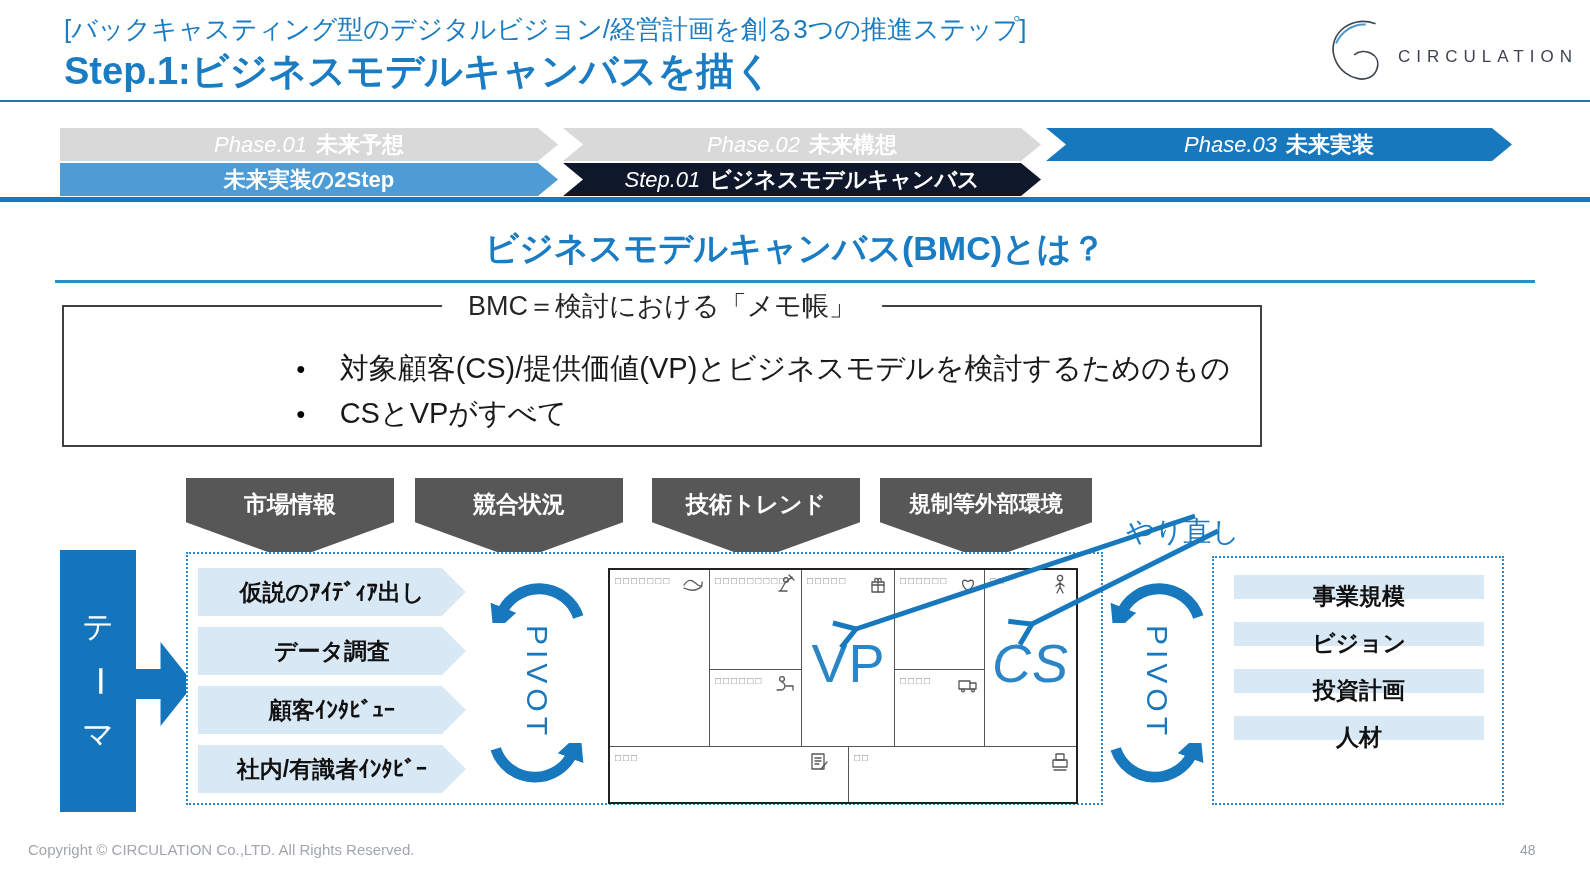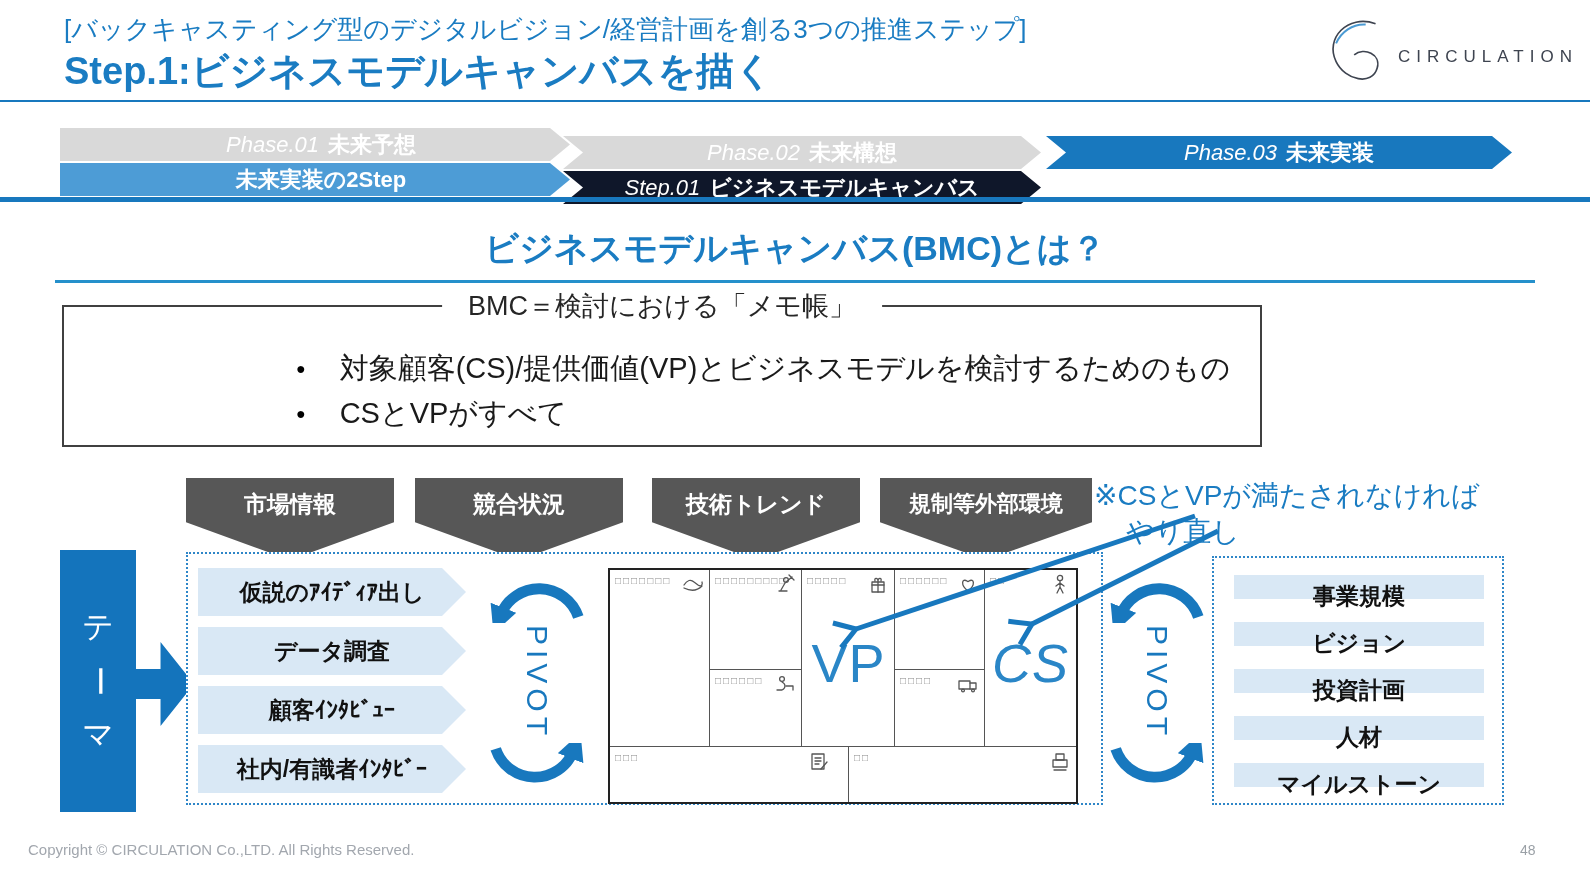--- a/index.html
+++ b/index.html
@@ -6,22 +6,22 @@
   .stage{position:relative;width:1590px;height:890px;background:#ffffff;overflow:hidden;
          font-family:"Liberation Sans","DejaVu Sans",sans-serif;}
   
   .hdr-sub{position:absolute;left:64px;top:12px;font-size:26px;font-weight:500;color:#1a7cc2;}
   .hdr-title{position:absolute;left:64px;top:46px;font-size:38px;font-weight:700;color:#1a7cc2;}
   .hdr-rule{position:absolute;left:0;top:100px;width:1590px;height:2px;background:#1878be;}
   .logo{position:absolute;left:1318px;top:10px;width:240px;height:84px;}
   .logo-text{position:absolute;left:80px;top:37px;font-size:17px;letter-spacing:6px;color:#3e4450;}
   
   .chev{position:absolute;height:33px;line-height:33px;text-align:center;color:#fff;font-size:22px;white-space:nowrap;}
-  .chev.first{clip-path:polygon(0 0,calc(100% - 20px) 0,100% 50%,calc(100% - 20px) 100%,0 100%);padding-left:12px;}
-  .chev.next{clip-path:polygon(0 0,calc(100% - 20px) 0,100% 50%,calc(100% - 20px) 100%,0 100%,20px 50%);margin-top:8px;}
+  .chev.first{clip-path:polygon(0 0,calc(100% - 20px) 0,100% 50%,calc(100% - 20px) 100%,0 100%);}
+  .chev.next{clip-path:polygon(0 0,calc(100% - 20px) 0,100% 50%,calc(100% - 20px) 100%,0 100%,20px 50%);}
   .bar-gray{background:#d9d9d9;}
   .bar-blue{background:#1878be;}
   .bar-midblue{background:#4d9cd6;}
   .bar-lightblue{background:#0f172a;}
   .prefix{font-style:italic;font-weight:400;margin-right:9px;}
   .plabel{font-weight:700;}
   .thick-rule{position:absolute;left:0;top:197px;width:1590px;height:5px;background:#1878be;}
   
   .sec-title{position:absolute;left:0;top:226px;width:1590px;text-align:center;
              font-size:34px;font-weight:700;color:#1a7cc2;}
@@ -114,21 +114,20 @@
       <span class="bullet-dot">●</span>
       <span class="bullet-text">CSとVPがすべて</span>
     </div>
   </div>
 
   <div class="input-arrow" style="left:186px;width:208px;">市場情報</div>
   <div class="input-arrow" style="left:415px;width:208px;">競合状況</div>
   <div class="input-arrow" style="left:652px;width:208px;">技術トレンド</div>
   <div class="input-arrow" style="left:880px;width:212px;font-size:22px;">規制等外部環境</div>
 
-  <div class="note-l1">※CSとVPが満たされなければ</div>
   <div class="note-l2">やり直し</div>
 
   <div class="theme-box">
     <span>テ</span>
     <span class="theme-dash">ー</span>
     <span>マ</span>
   </div>
   <div class="theme-arrow"></div>
 
   <div class="dotbox" style="left:186px;top:552px;width:917px;height:253px;"></div>
@@ -248,21 +247,20 @@
           </marker>
         </defs>
       <path d="M13 6 A42 42 0 0 0 92 8" fill="none" stroke="#1878be" stroke-width="11" marker-end="url(#ahD)"></path>
     </svg>
   </div>
 
   <div class="out-item" style="top:575px;">事業規模</div>
   <div class="out-item" style="top:622px;">ビジョン</div>
   <div class="out-item" style="top:669px;">投資計画</div>
   <div class="out-item" style="top:716px;">人材</div>
-  <div class="out-item" style="top:763px;">マイルストーン</div>
 
   <svg class="overlay" width="1590" height="890" viewBox="0 0 1590 890">
     <defs>
       <marker id="openv" markerUnits="userSpaceOnUse" markerWidth="34" markerHeight="34" refX="6" refY="17" orient="auto">
         <path d="M26 4 L6 17 L26 30" fill="none" stroke="#1878be" stroke-width="5"></path>
       </marker>
     </defs>
     <line x1="1195" y1="516" x2="856" y2="629" stroke="#1878be" stroke-width="5" marker-end="url(#openv)"></line>
     <line x1="1218" y1="531" x2="1032" y2="624" stroke="#1878be" stroke-width="5" marker-end="url(#openv)"></line>
   </svg>

